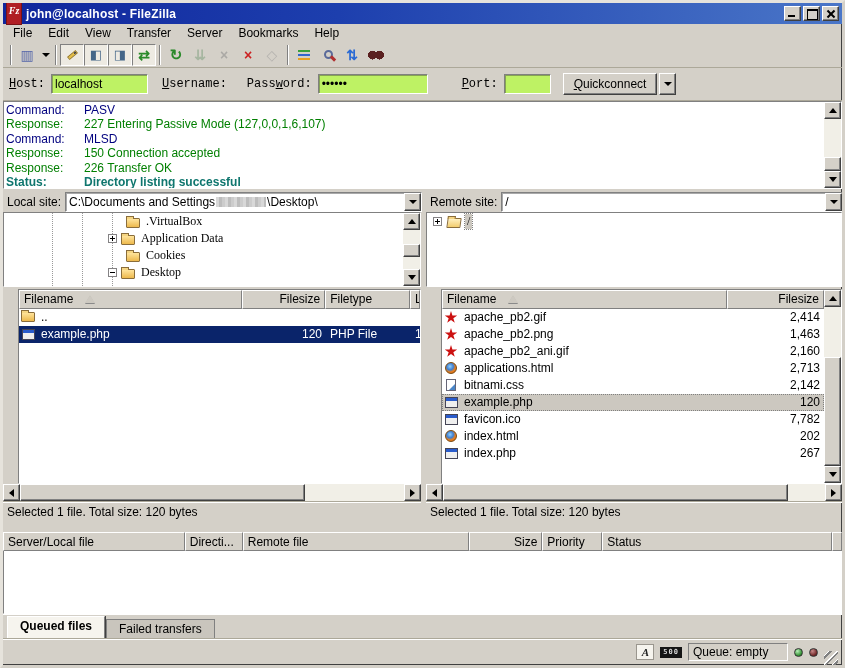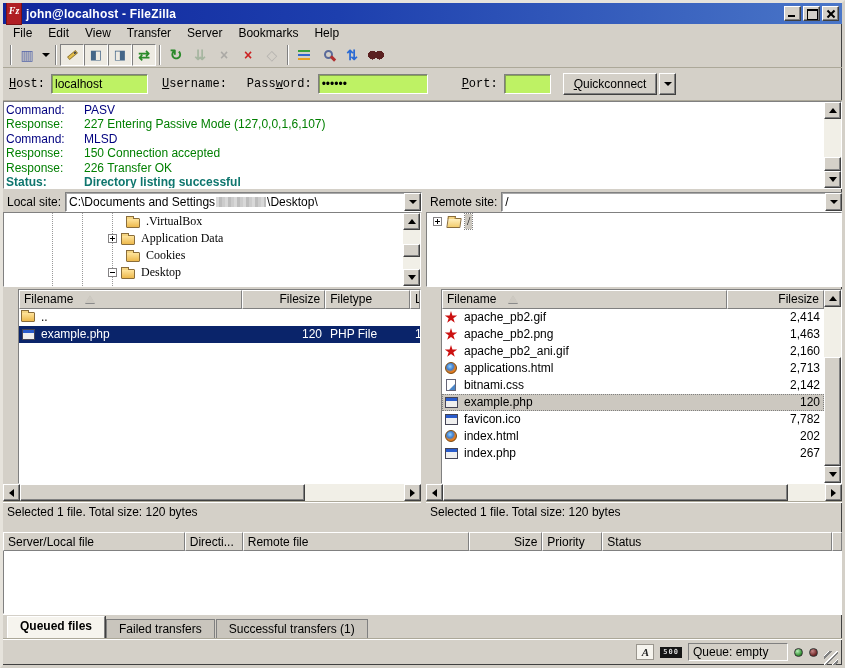--- a/index.html
+++ b/index.html
@@ -483,21 +483,20 @@
       </div>
     <div class="hcell" style="width:230px">
         <span>Status</span>
       </div>
     <div class="hcell" style="flex:1"></div>
   </div>
   <div class="qbody"></div>
   <div class="tabsrow">
     <div class="tab active">Queued files</div>
     <div class="tab">Failed transfers</div>
-    <div class="tab">Successful transfers (1)</div>
   </div>
 
   <div class="statusbar">
     <div class="dticon">A</div>
     <div class="speedbadge">500</div>
     <div class="queuepanel">Queue: empty</div>
     <div class="led green"></div>
     <div class="led red"></div>
     <div class="grip"></div>
   </div>

